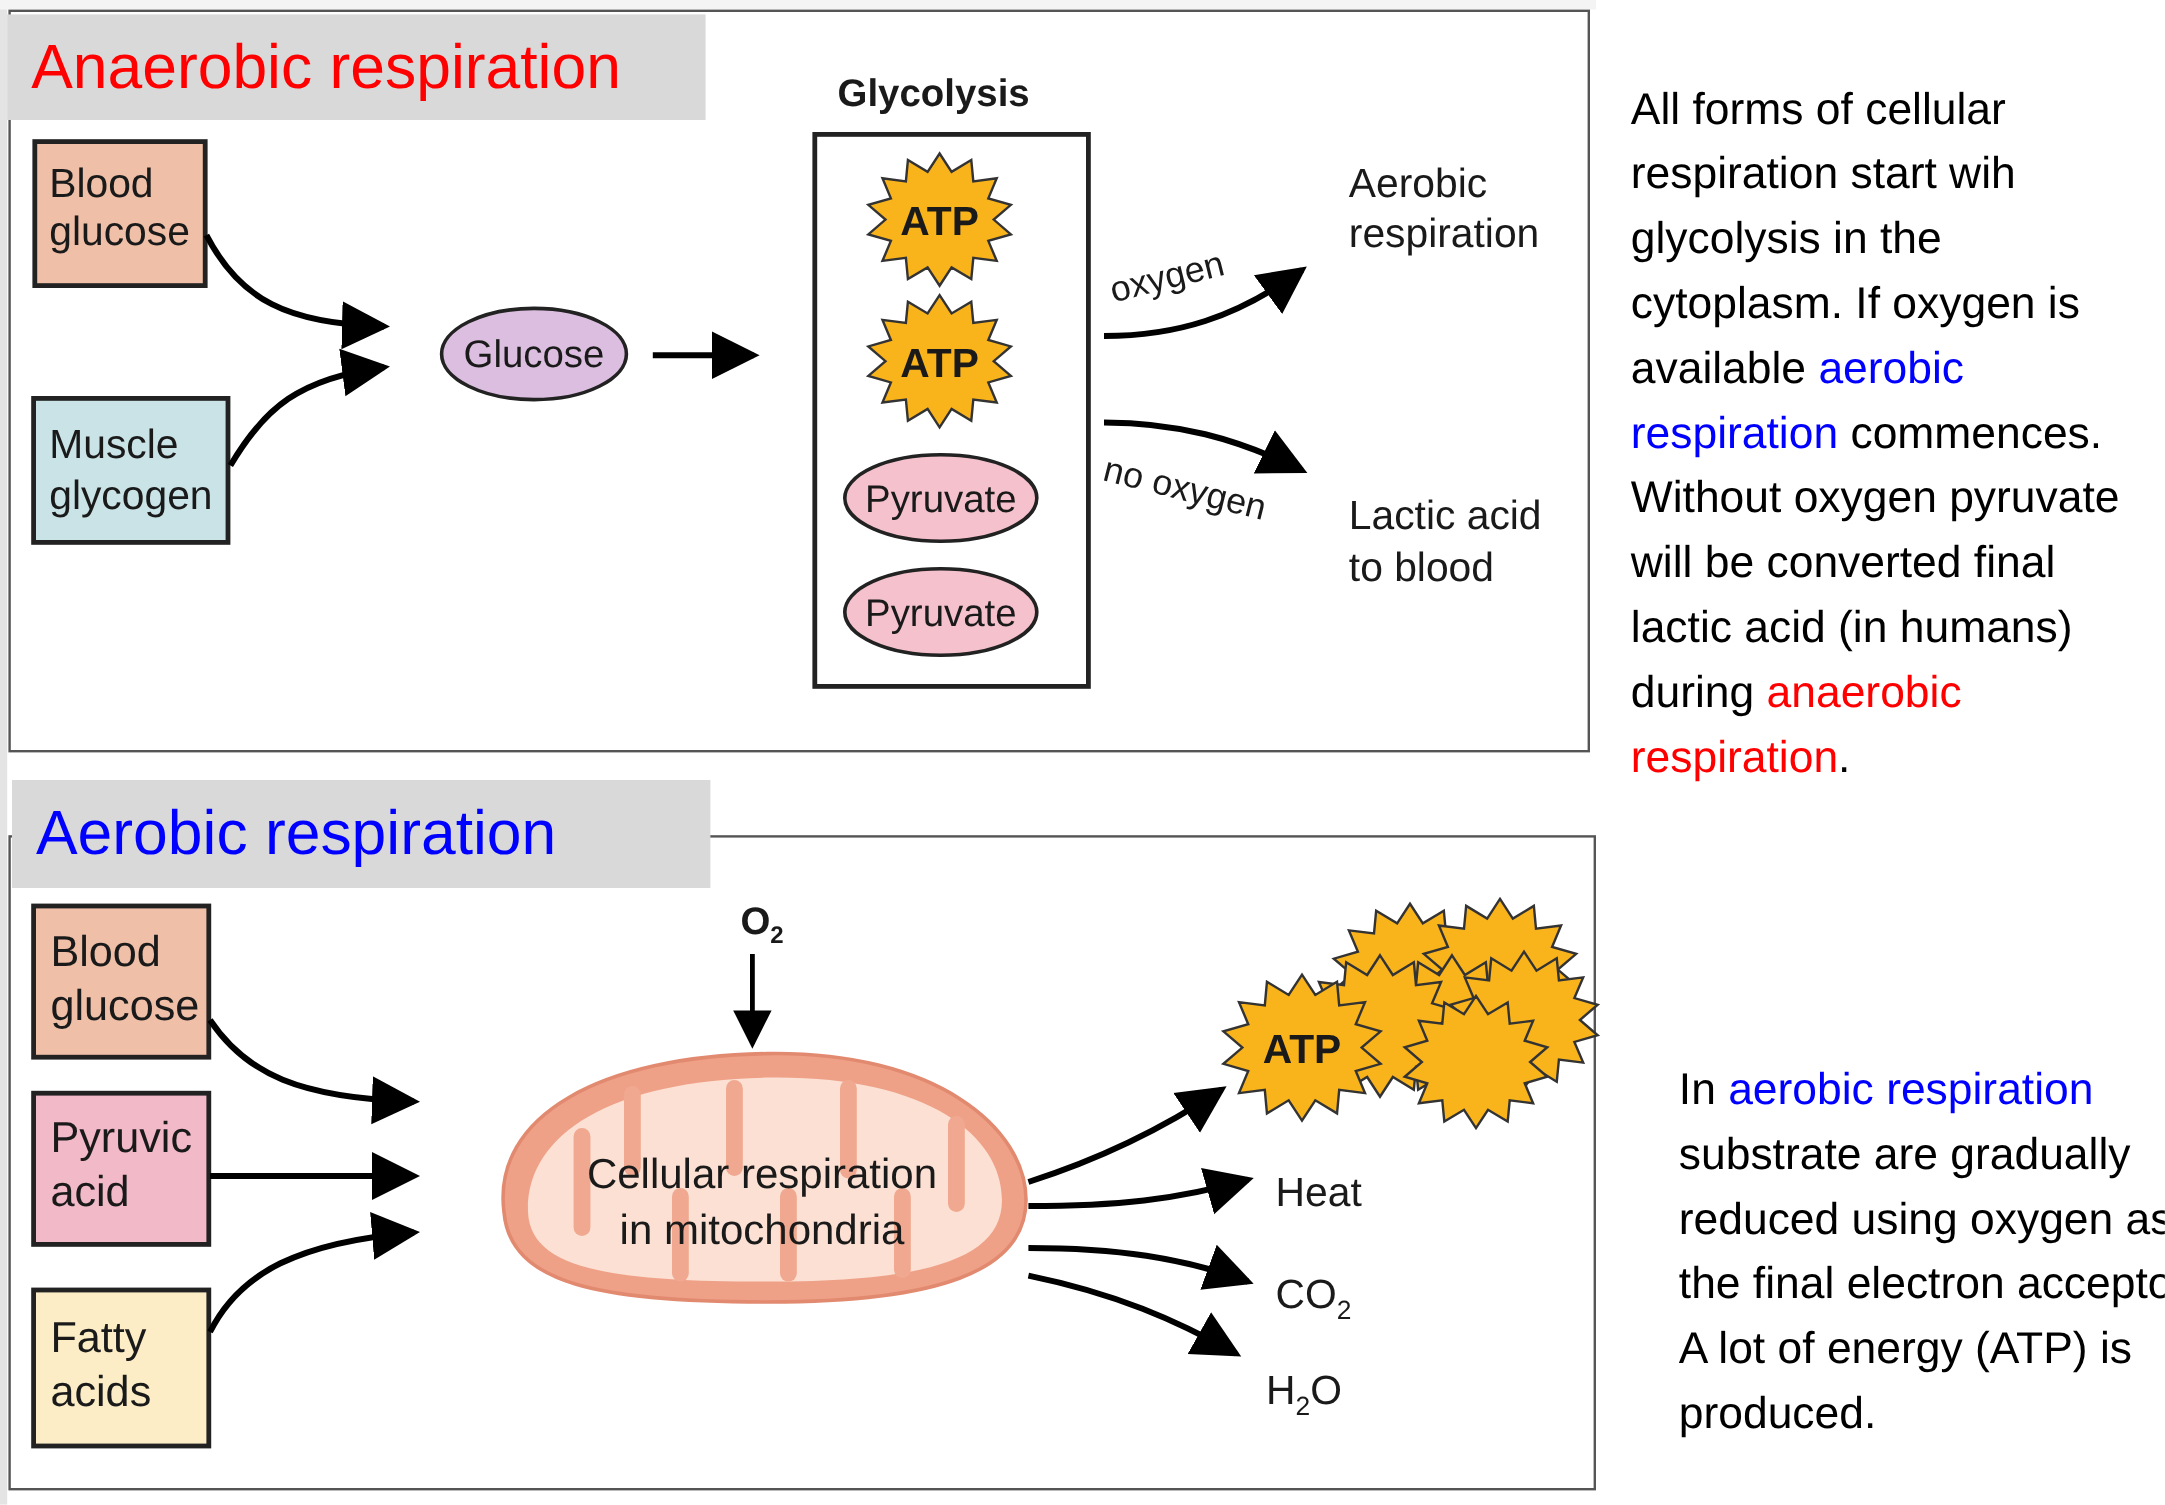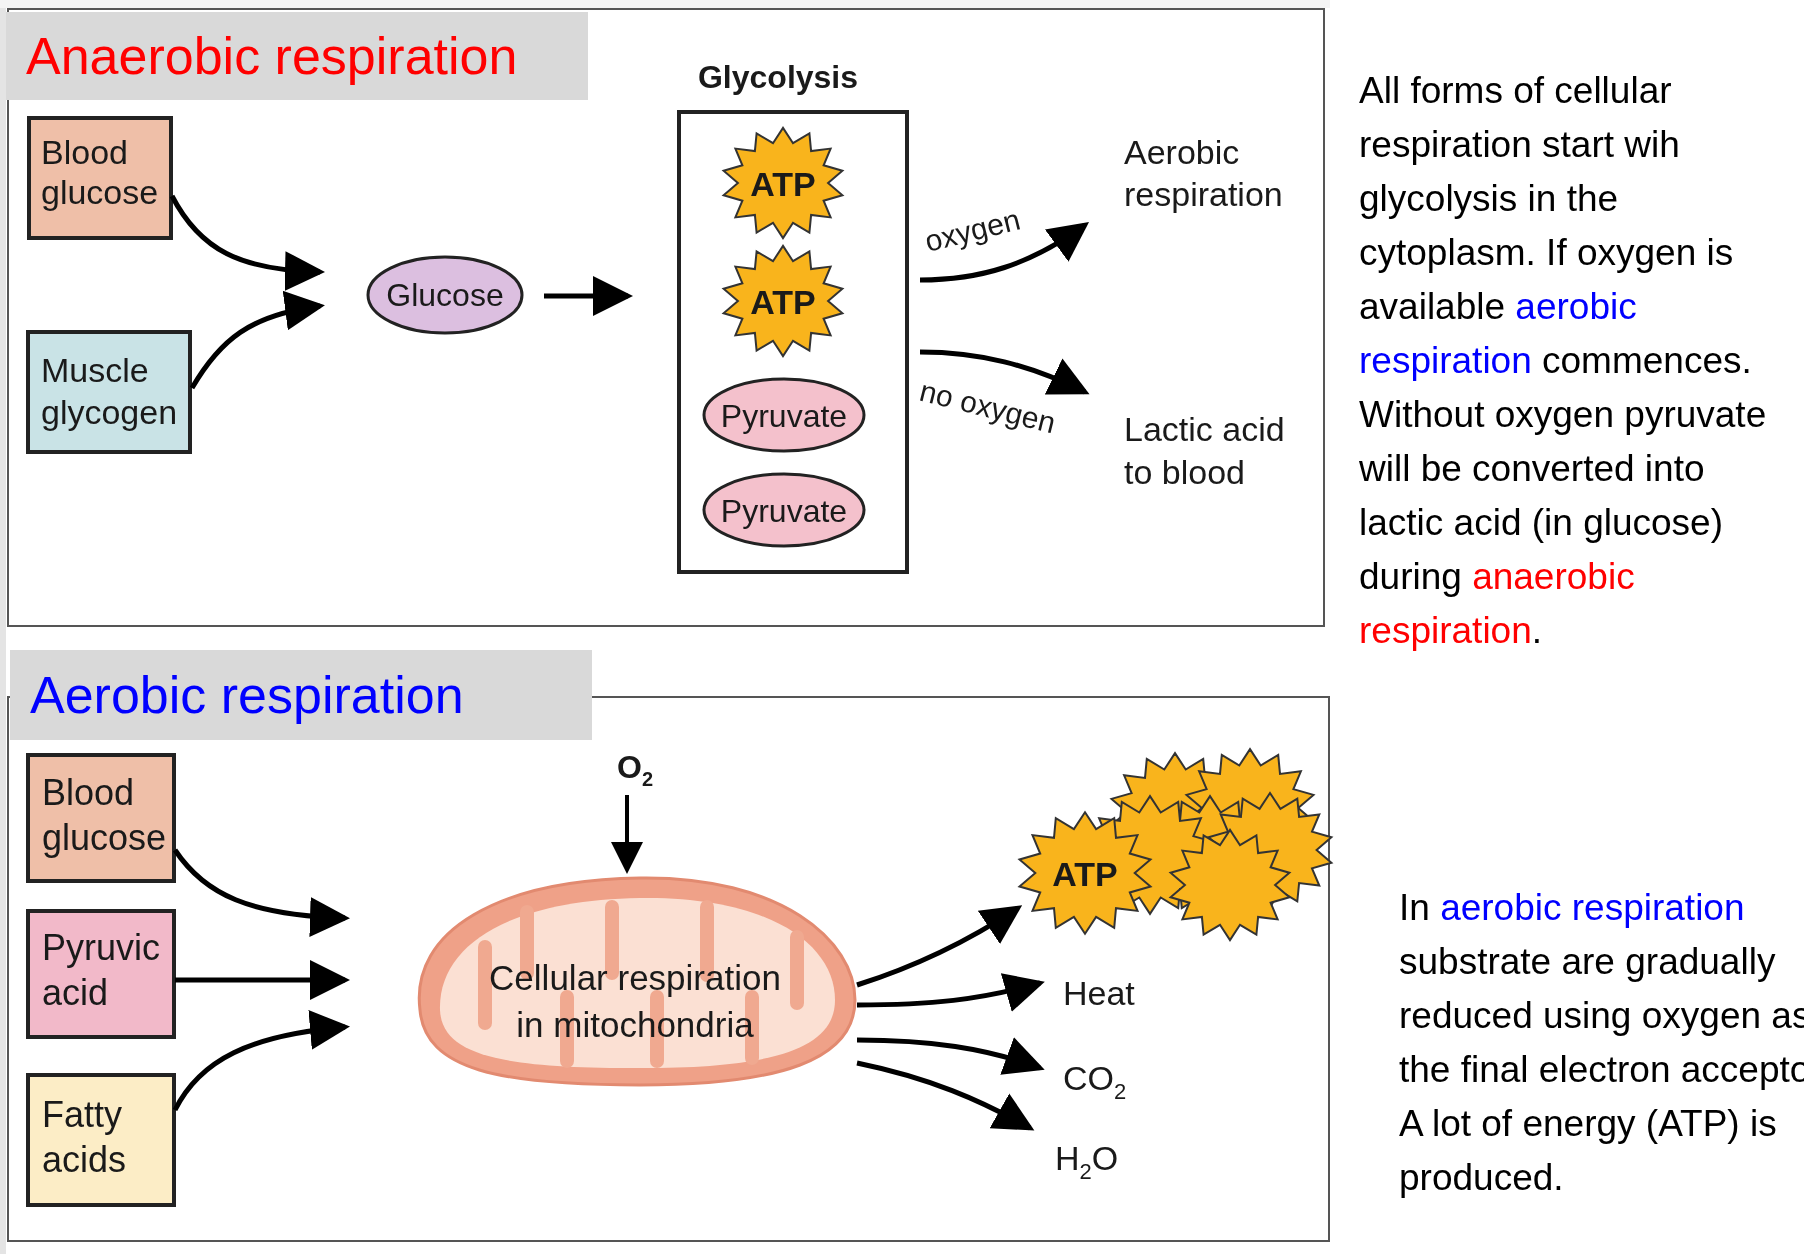--- a/index.html
+++ b/index.html
@@ -152,18 +152,18 @@
 </svg>
 
 <div class="title-box" id="title-anaerobic">
   <span>Anaerobic respiration</span>
 </div>
 <div class="title-box" id="title-aerobic">
   <span>Aerobic respiration</span>
 </div>
 
 <div class="side-text" id="side-text-top">
-  <span>All forms of cellular respiration start wih glycolysis in the cytoplasm. If oxygen is available </span><span class="blue">aerobic respiration</span><span> commences. Without oxygen pyruvate will be converted into lactic acid (in glucose) during </span><span class="red">anaerobic respiration</span><span>.</span>
+  <span>All forms of cellular respiration start wih glycolysis in the cytoplasm. If oxygen is available </span><span class="blue">aerobic respiration</span><span> commences. Without oxygen pyruvate will be converted final lactic acid (in humans) during </span><span class="red">anaerobic respiration</span><span>.</span>
 </div>
 
 <div class="side-text" id="side-text-bottom">
   <span>In </span><span class="blue">aerobic respiration</span><span> substrate are gradually reduced using oxygen as the final electron acceptor. A lot of energy (ATP) is produced.</span>
 </div>
 
 </body></html>

